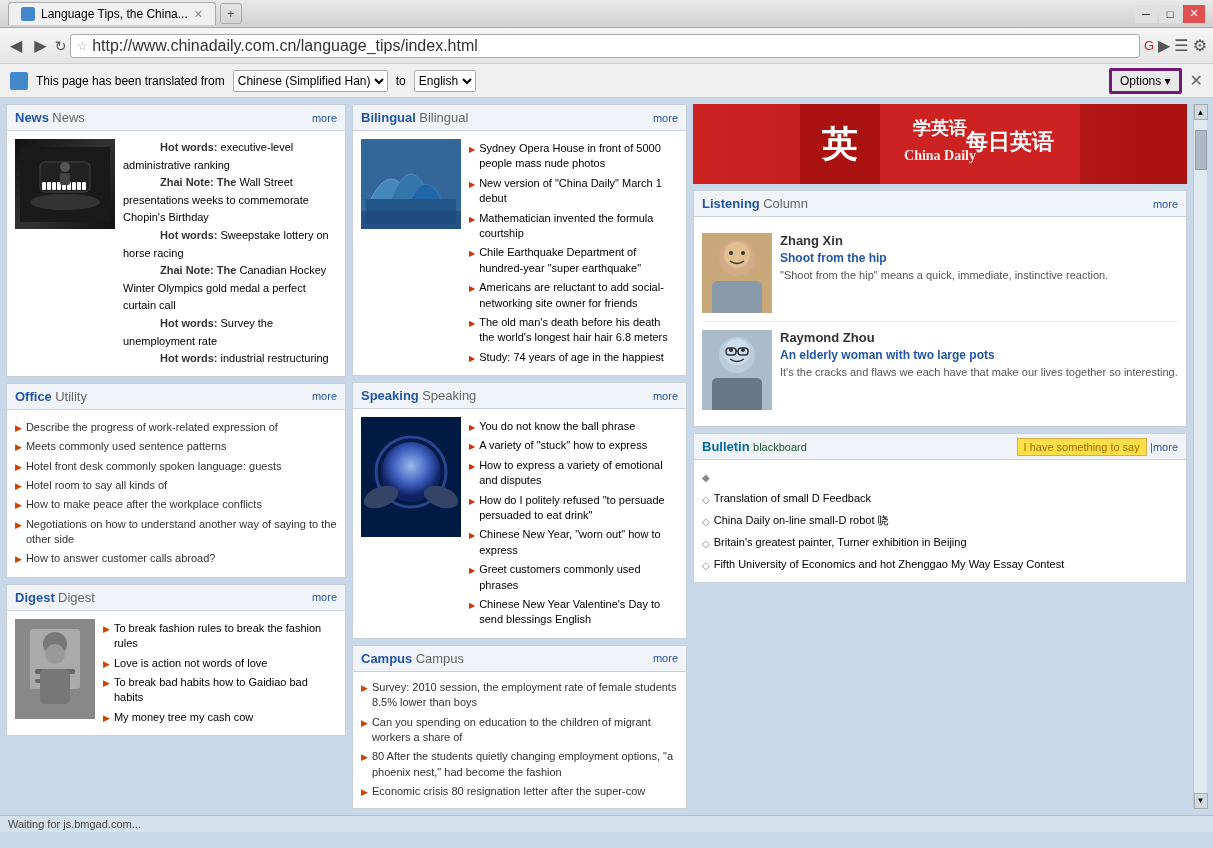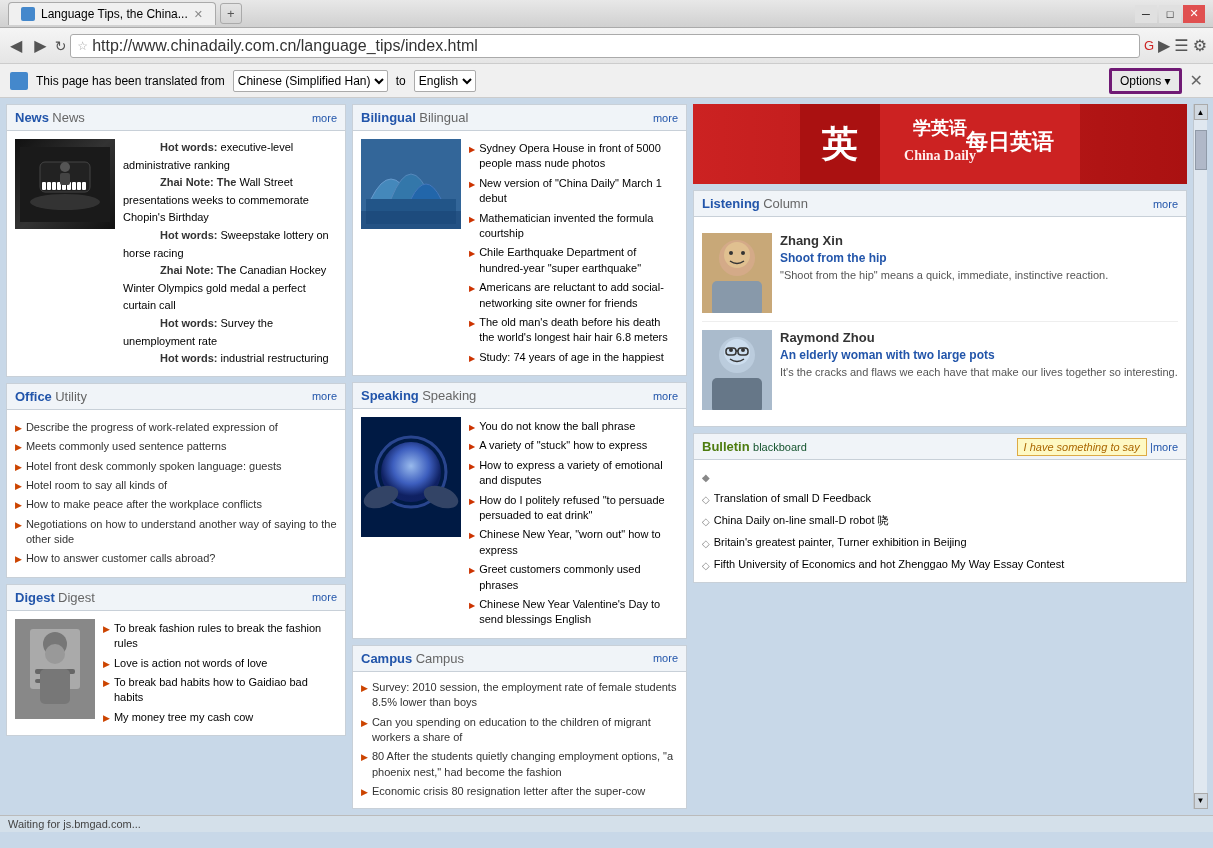--- a/index.html
+++ b/index.html
@@ -141,23 +141,23 @@
 
     
     .bulletin-header {
       background: #f0f4f8;
       border-bottom: 1px solid #c8d0d8;
       padding: 5px 8px;
       display: flex;
       justify-content: space-between;
       align-items: center;
     }
-    .bulletin-title-main { color: #4d7c0f; font-weight: bold; font-size: 13px; }
+    .bulletin-title-main { color: #0369a1; font-weight: bold; font-size: 13px; }
     .bulletin-title-sub { color: #14532d; font-size: 11px; }
-    .bulletin-right { background: #fef9c3; border: 1px solid #ddaa44; padding: 2px 6px; font-size: 11px; color: #aa6600; font-style: italic; }
+    .bulletin-right { background: #fde047; border: 1px solid #ddaa44; padding: 2px 6px; font-size: 11px; color: #aa6600; }
     .bulletin-list { list-style: none; padding: 6px 8px; }
     .bulletin-list li { padding: 3px 0; font-size: 11px; display: flex; align-items: flex-start; gap: 4px; line-height: 1.4; }
     .bulletin-diamond { color: #888; font-size: 10px; margin-top: 2px; }
 
     
     .digest-content { display: flex; gap: 8px; }
     .digest-image { width: 80px; height: 100px; background: #888; flex-shrink: 0; }
     .digest-list { flex: 1; list-style: none; }
     .digest-list li { padding: 2px 0; font-size: 11px; display: flex; align-items: flex-start; gap: 4px; line-height: 1.4; }
     .digest-arrow { color: #cc4400; font-size: 9px; margin-top: 2px; }

